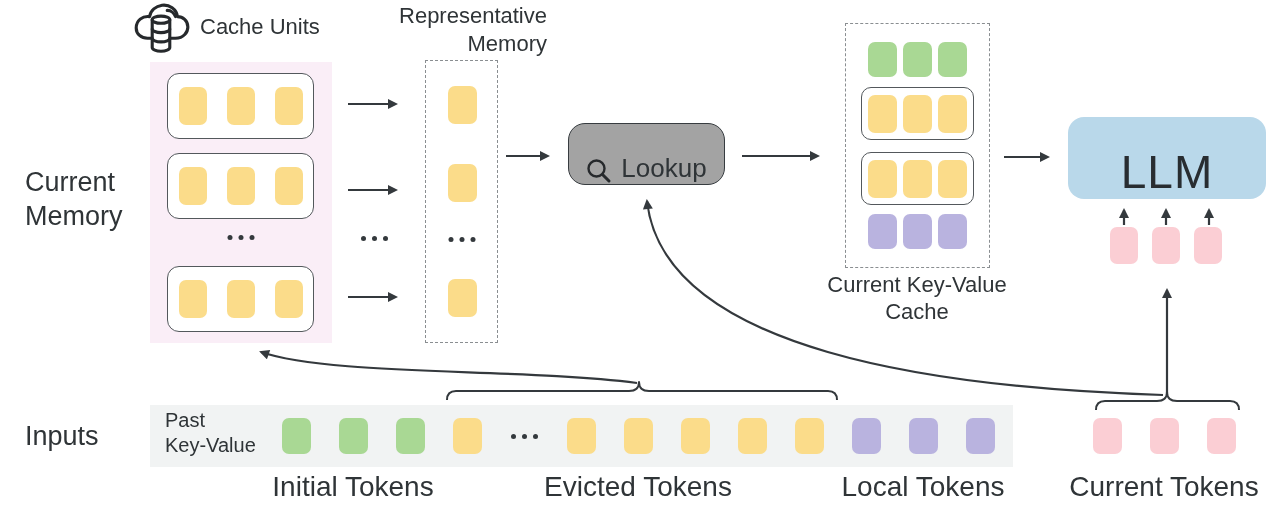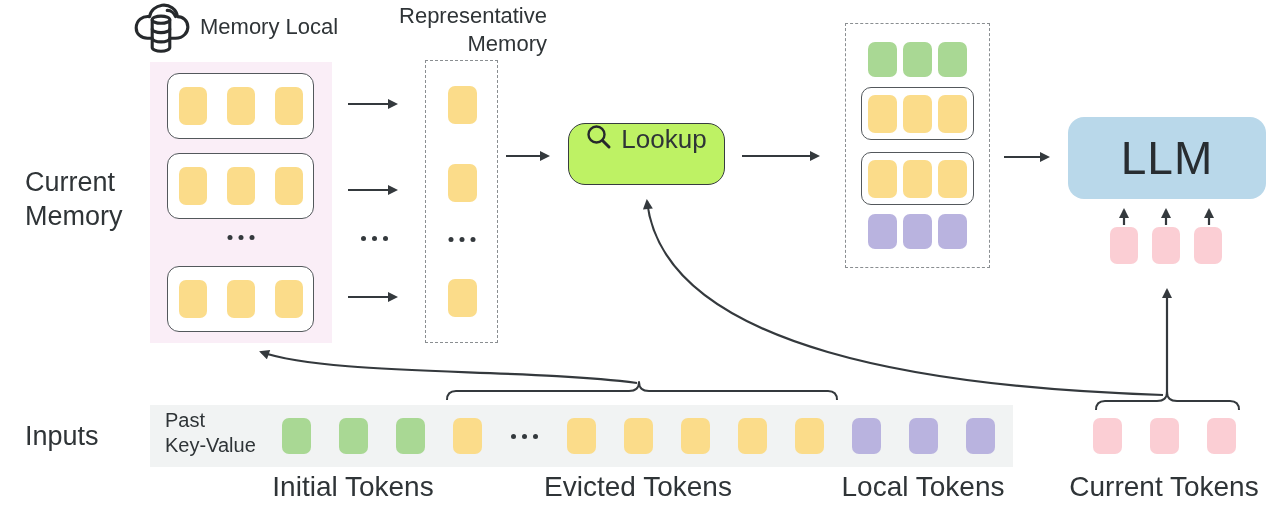--- a/index.html
+++ b/index.html
@@ -29,40 +29,40 @@
   
   .rep-label{left:377px;top:2px;width:170px;text-align:right;font-size:22px;line-height:28px;}
   .rep-box{left:425px;top:60px;width:73px;height:283px;border:1.6px dashed #8a8e91;box-sizing:border-box;}
   .rep-box .token{position:absolute;left:22px;width:29px;height:38px;}
   .rep-box > :nth-child(1){top:25px}
   .rep-box > :nth-child(2){top:103px}
   .rep-box > .dots{position:absolute;left:50%;top:176px;transform:translateX(-50%);}
   .rep-box > :nth-child(4){top:218px}
 
   
-  .lookup-btn{left:568px;top:123px;width:157px;height:62px;background:#bef264;border:1.9px solid #373c40;
-    border-radius:17px;box-sizing:border-box;display:flex;align-items:flex-start;justify-content:center;gap:9px;font-size:26px;}
+  .lookup-btn{left:568px;top:123px;width:157px;height:62px;background:#a3a3a3;border:1.9px solid #373c40;
+    border-radius:17px;box-sizing:border-box;display:flex;align-items:flex-end;justify-content:center;gap:9px;font-size:26px;}
   .mag{width:26px;height:26px;display:block;}
 
   
   .cache-box{left:845px;top:23px;width:145px;height:245px;border:1.6px dashed #8a8e91;box-sizing:border-box;
     display:flex;flex-direction:column;align-items:center;}
   .cache-row{display:flex;align-items:center;justify-content:center;gap:6px;}
   .cache-row.r1{margin-top:18px;}
   .cache-row.bare .token{width:29px;height:35px;}
   .cache-row.boxed{width:111px;height:51px;background:#fff;border:1.4px solid #53585c;border-radius:10px;}
   .cache-row.boxed .token{width:29px;height:38px;}
   .cache-row.r2{margin-top:10px;}
   .cache-row.r3{margin-top:12px;}
   .cache-row.r4{margin-top:9px;}
   .cache-label{left:817px;top:271px;width:200px;text-align:center;font-size:22px;line-height:27px;}
 
   
   .llm-box{left:1068px;top:117px;width:198px;height:82px;background:var(--c-llm_blue,#b9d8ea);border-radius:16px;
-    display:flex;align-items:center;justify-content:center;font-size:46px;letter-spacing:1px;color:#282d31;}
+    display:flex;align-items:flex-end;justify-content:center;font-size:46px;letter-spacing:1px;color:#282d31;}
   .llm-inputs{left:1110px;top:227px;display:flex;gap:14px;}
   .llm-inputs .token{width:28px;height:37px;}
 
   
   .strip{left:150px;top:405px;width:863px;height:62px;background:var(--c-strip_bg,#f1f3f3);}
   .strip-label{left:165px;top:408px;font-size:20px;line-height:25px;}
   .strip-tokens{left:282px;top:418px;display:flex;gap:28px;align-items:center;height:36px;}
   .strip-tokens .token{width:29px;height:36px;}
   .strip-tokens .dots{width:29px;justify-content:center;}
   .current-tokens{left:1093px;top:418px;display:flex;gap:28px;}
@@ -121,21 +121,21 @@
       <g stroke="#26292c" stroke-width="3" fill="none" stroke-linecap="round" stroke-linejoin="round">
         <path d="M44 36 C52 36 56 30 56 25 C56 19 51 15 46 15 C45 8 38 3 31 4 C25 5 20 9 19 15 C12 14 6 19 6 26 C6 32 11 36 17 36 L44 36"></path>
         <path d="M36 9 C40 9 43 12 44 15"></path>
         <path d="M21.5 18 V45 A8.5 3.5 0 0 0 38.5 45 V18" fill="#ffffff"></path>
         <path d="M21.5 27 A8.5 3.5 0 0 0 38.5 27"></path>
         <path d="M21.5 36 A8.5 3.5 0 0 0 38.5 36"></path>
         <ellipse cx="30" cy="18" rx="8.5" ry="3.5" fill="#ffffff"></ellipse>
       </g>
     </svg>
   </div>
-  <div class="abs mem-units-label">Memory Local</div>
+  <div class="abs mem-units-label">Cache Units</div>
 
   <div class="abs mem-box">
     <div class="unit unit-1">
         <div class="token tk-yellow"></div>
         <div class="token tk-yellow"></div>
         <div class="token tk-yellow"></div>
       </div>
     <div class="unit unit-2">
         <div class="token tk-yellow"></div>
         <div class="token tk-yellow"></div>
@@ -197,20 +197,24 @@
         <div class="token tk-yellow"></div>
         <div class="token tk-yellow"></div>
         <div class="token tk-yellow"></div>
       </div>
     <div class="cache-row bare r4">
         <div class="token tk-purple"></div>
         <div class="token tk-purple"></div>
         <div class="token tk-purple"></div>
       </div>
   </div>
+  <div class="abs cache-label">
+    <div>Current Key-Value</div>
+    <div>Cache</div>
+  </div>
 
   <div class="abs llm-box">
     <span>LLM</span>
   </div>
   <div class="abs llm-inputs">
       <div class="token tk-pink"></div>
       <div class="token tk-pink"></div>
       <div class="token tk-pink"></div>
     </div>
 

